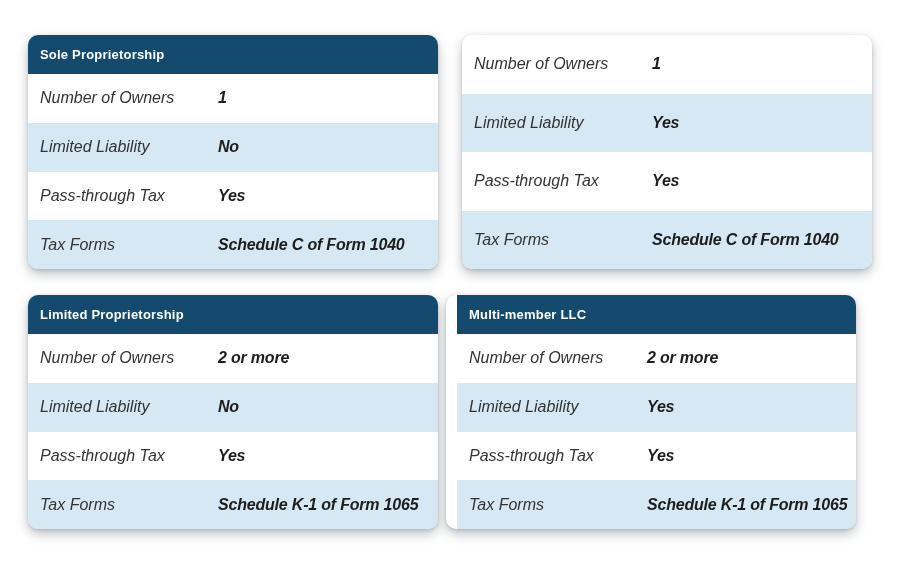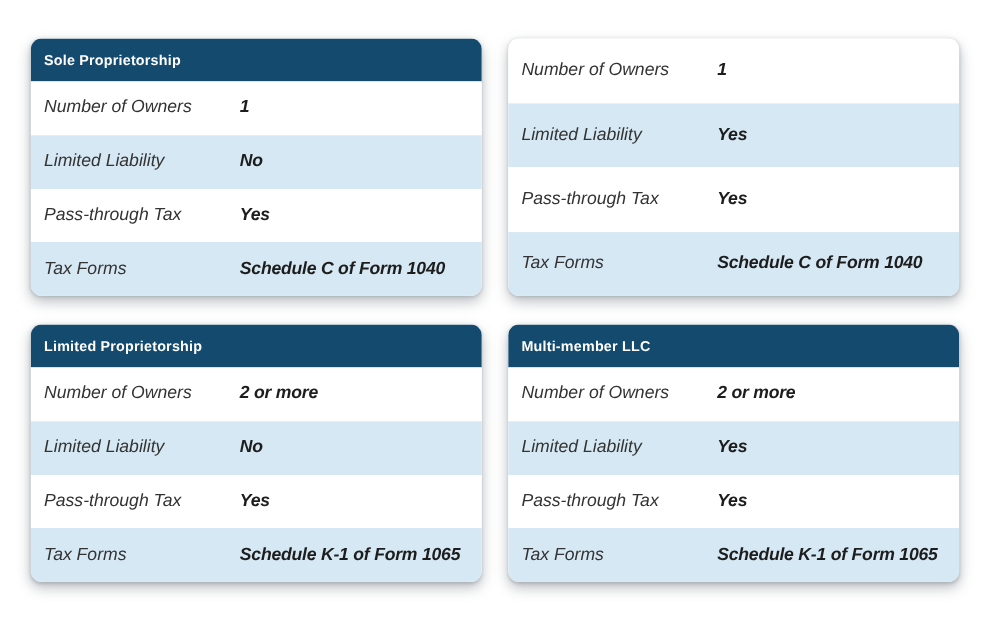--- a/index.html
+++ b/index.html
@@ -21,21 +21,21 @@
     background: #ffffff;
     border-radius: 10px;
     box-shadow: 0 5px 12px rgba(90, 100, 110, 0.40), 0 1px 3px rgba(90,100,110,0.25);
     overflow: hidden;
     display: flex;
     flex-direction: column;
   }
   .card.pos-tl { left: 28px;  top: 35px;  }
   .card.pos-tr { left: 462px; top: 35px;  }
   .card.pos-bl { left: 28px;  top: 295px; }
-  .card.pos-br { left: 462px; top: 295px; }
+  .card.pos-br { left: 446px; top: 295px; padding-left: 11px; }
   .card-header {
     background: #134A6E;
     height: 39px;
     flex: 0 0 39px;
     display: flex;
     align-items: center;
     padding: 0 12px;
   }
   .card-title {
     color: #ffffff;

